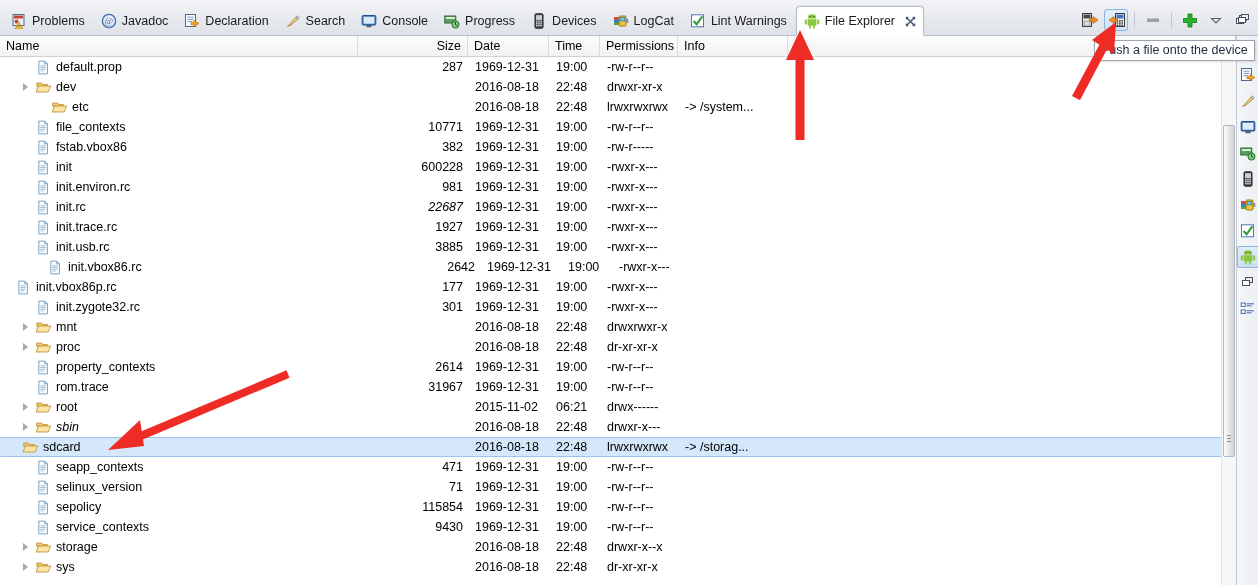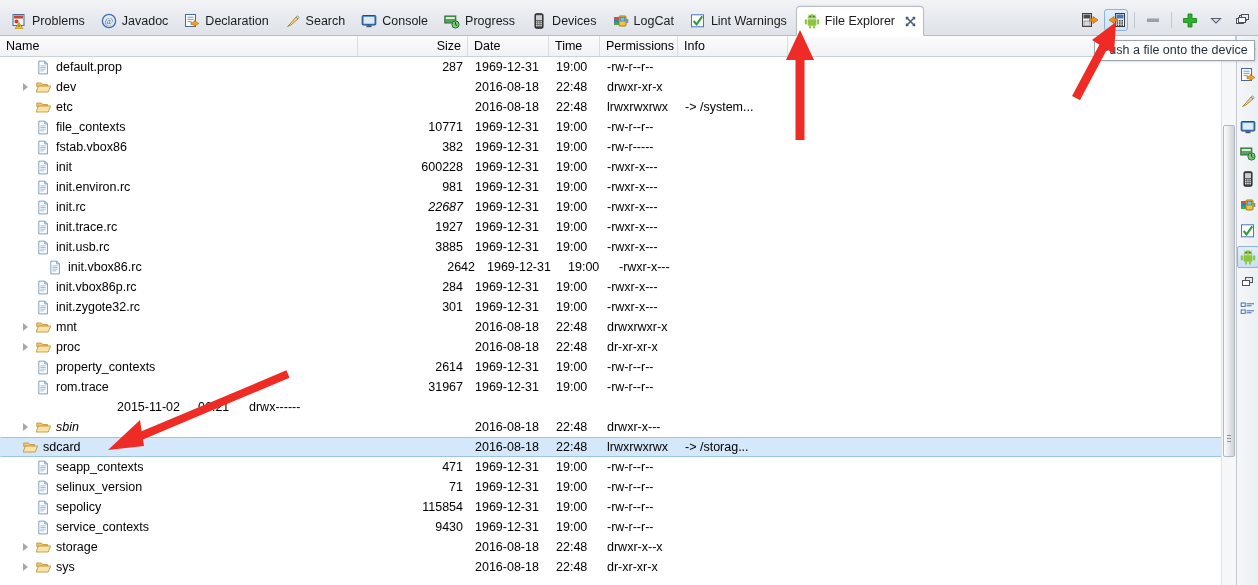--- a/index.html
+++ b/index.html
@@ -415,21 +415,21 @@
               </svg></span>
             <span>dev</span>
           </div>
           <div class="c-size" style="width:110px;"></div>
           <div class="c-date" style="width:81px;">2016-08-18</div>
           <div class="c-time" style="width:51px;">22:48</div>
           <div class="c-perm" style="width:78px;">drwxr-xr-x</div>
           <div class="c-info" style="width:110px;"></div>
         </div>
         <div class="row">
-          <div class="c-name" style="width:358px;padding-left:20px;">
+          <div class="c-name" style="width:358px;padding-left:36px;">
             <span class="twisty"></span>
             <span class="ico"><svg width="15" height="15" viewBox="0 0 16 16">
                 <path d="M0.8 3.2 h5 l1.3 1.6 h5.1 v2 h-11.4 z" fill="#f3c871" stroke="#b9902f" stroke-width="0.85" stroke-linejoin="round"></path>
                 <path d="M2.6 6.4 h13 l-2.6 6.4 h-13 z" fill="#fbe2a6" stroke="#b9902f" stroke-width="0.85" stroke-linejoin="round"></path>
               </svg></span>
             <span>etc</span>
           </div>
           <div class="c-size" style="width:110px;"></div>
           <div class="c-date" style="width:81px;">2016-08-18</div>
           <div class="c-time" style="width:51px;">22:48</div>
@@ -598,35 +598,35 @@
               </svg></span>
             <span>init.vbox86.rc</span>
           </div>
           <div class="c-size" style="width:110px;">2642</div>
           <div class="c-date" style="width:81px;">1969-12-31</div>
           <div class="c-time" style="width:51px;">19:00</div>
           <div class="c-perm" style="width:78px;">-rwxr-x---</div>
           <div class="c-info" style="width:110px;"></div>
         </div>
         <div class="row">
-          <div class="c-name" style="width:358px;padding-left:20px;">
+          <div class="c-name" style="width:358px;">
             <span class="twisty"></span>
             <span class="ico"><svg width="15" height="15" viewBox="0 0 16 16">
                 <path d="M3 1.2 h6.2 l3 3 v10.6 h-9.2 z" fill="#fbfdff" stroke="#6b8fb8" stroke-width="0.9"></path>
                 <path d="M9.2 1.2 l3 3 h-3 z" fill="#d5e4f2" stroke="#6b8fb8" stroke-width="0.7"></path>
                 <g stroke="#8fb0d2" stroke-width="0.85">
                   <path d="M4.6 6.2 H10.4"></path>
                   <path d="M4.6 8 H10.4"></path>
                   <path d="M4.6 9.8 H10.4"></path>
                   <path d="M4.6 11.6 H8.6"></path>
                 </g>
               </svg></span>
             <span>init.vbox86p.rc</span>
           </div>
-          <div class="c-size" style="width:110px;">284</div>
+          <div class="c-size" style="width:110px;">177</div>
           <div class="c-date" style="width:81px;">1969-12-31</div>
           <div class="c-time" style="width:51px;">19:00</div>
           <div class="c-perm" style="width:78px;">-rwxr-x---</div>
           <div class="c-info" style="width:110px;"></div>
         </div>
         <div class="row">
           <div class="c-name" style="width:358px;padding-left:20px;">
             <span class="twisty"></span>
             <span class="ico"><svg width="15" height="15" viewBox="0 0 16 16">
                 <path d="M3 1.2 h6.2 l3 3 v10.6 h-9.2 z" fill="#fbfdff" stroke="#6b8fb8" stroke-width="0.9"></path>
@@ -712,20 +712,28 @@
               </svg></span>
             <span>rom.trace</span>
           </div>
           <div class="c-size" style="width:110px;">31967</div>
           <div class="c-date" style="width:81px;">1969-12-31</div>
           <div class="c-time" style="width:51px;">19:00</div>
           <div class="c-perm" style="width:78px;">-rw-r--r--</div>
           <div class="c-info" style="width:110px;"></div>
         </div>
         <div class="row">
+          <div class="c-name" style="width:358px;padding-left:20px;">
+            <span class="twisty has"></span>
+            <span class="ico"><svg width="15" height="15" viewBox="0 0 16 16">
+                <path d="M0.8 3.2 h5 l1.3 1.6 h5.1 v2 h-11.4 z" fill="#f3c871" stroke="#b9902f" stroke-width="0.85" stroke-linejoin="round"></path>
+                <path d="M2.6 6.4 h13 l-2.6 6.4 h-13 z" fill="#fbe2a6" stroke="#b9902f" stroke-width="0.85" stroke-linejoin="round"></path>
+              </svg></span>
+            <span>root</span>
+          </div>
           <div class="c-size" style="width:110px;"></div>
           <div class="c-date" style="width:81px;">2015-11-02</div>
           <div class="c-time" style="width:51px;">06:21</div>
           <div class="c-perm" style="width:78px;">drwx------</div>
           <div class="c-info" style="width:110px;"></div>
         </div>
         <div class="row">
           <div class="c-name" style="width:358px;padding-left:20px;font-style:italic;">
             <span class="twisty has"></span>
             <span class="ico"><svg width="15" height="15" viewBox="0 0 16 16">

